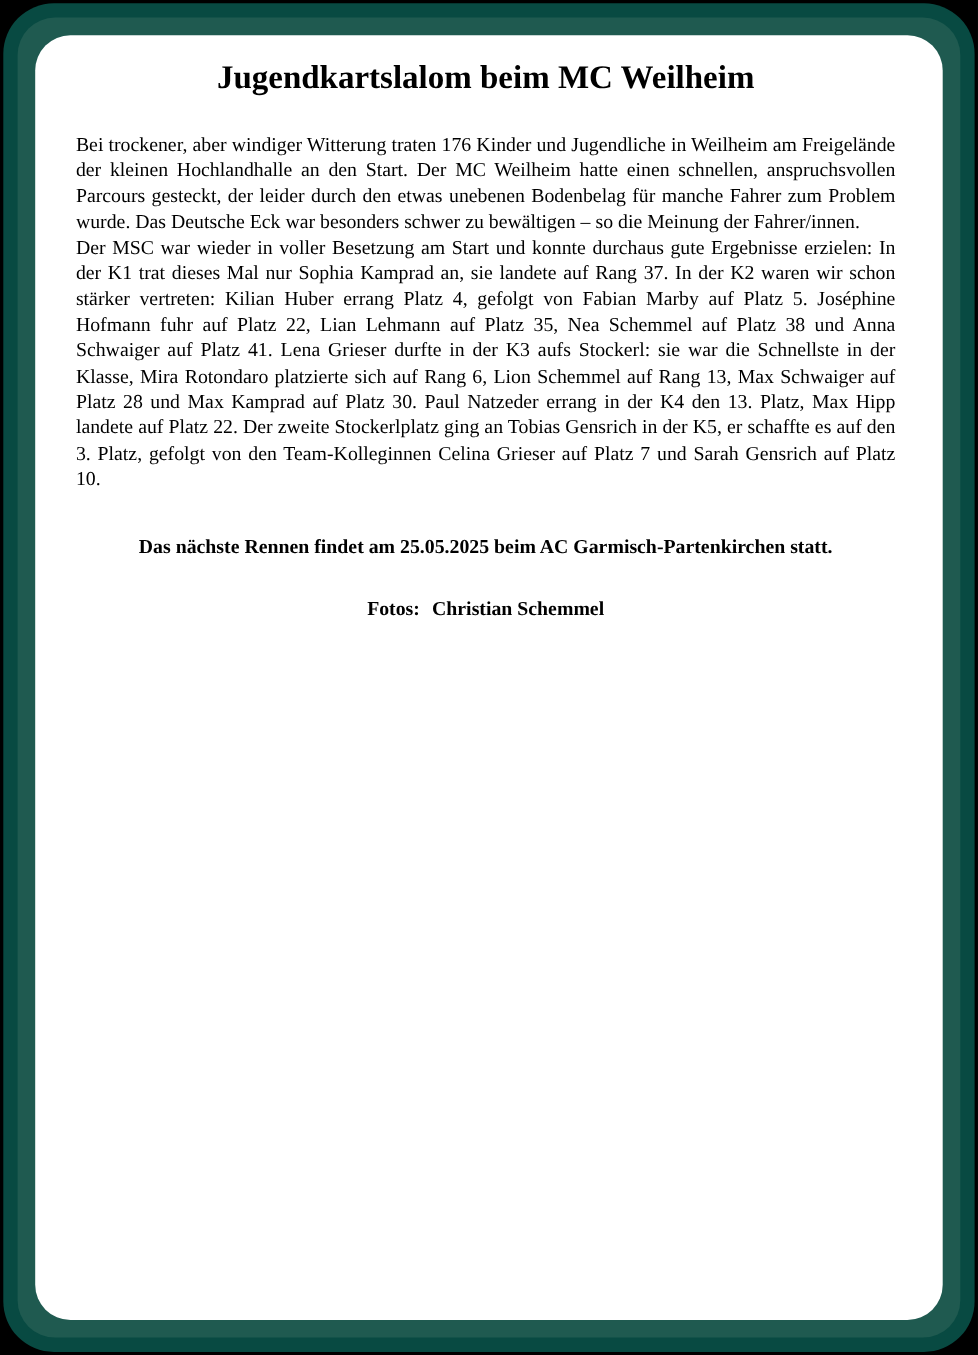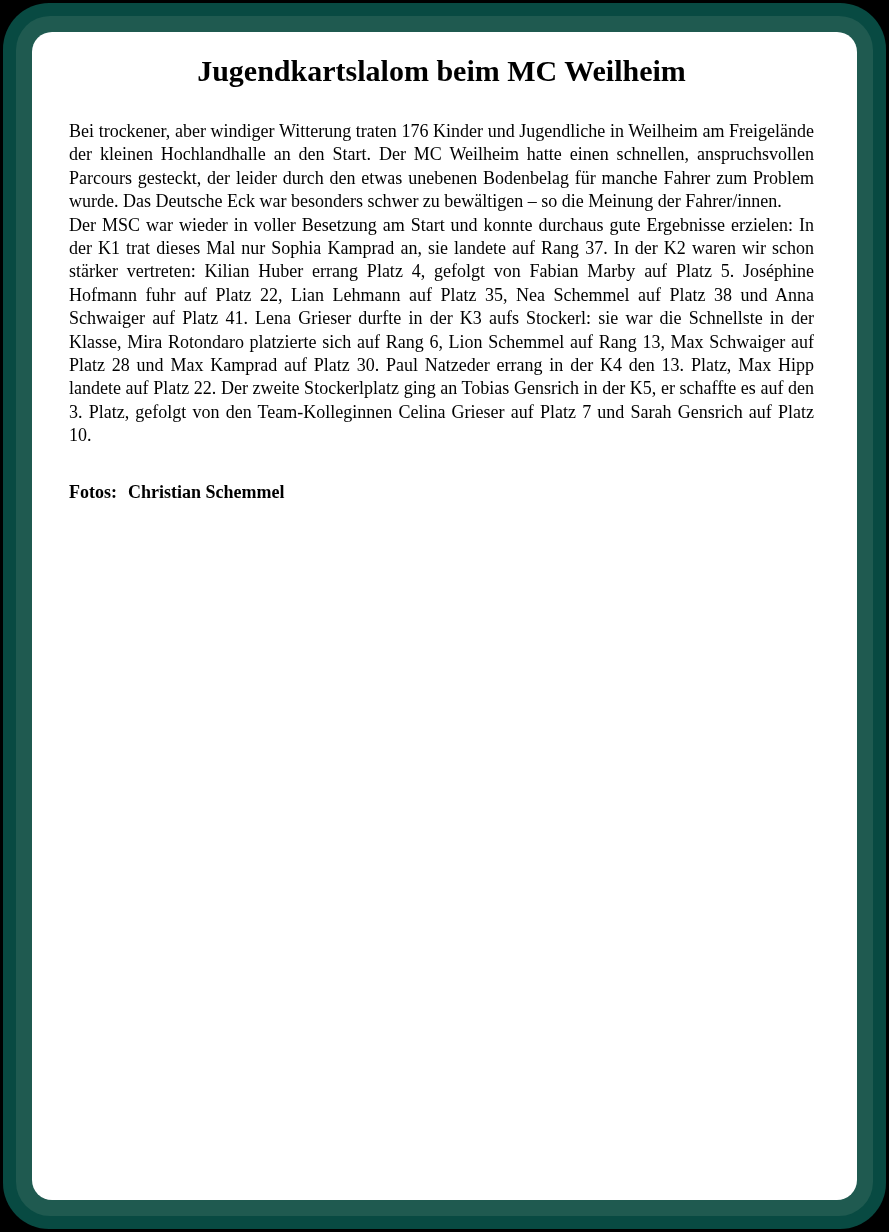--- a/index.html
+++ b/index.html
@@ -27,21 +27,21 @@
   .frame-inner {
     position: absolute;
     left: 13px; top: 13px; right: 13px; bottom: 13px;
     background: #1f5a50;
     border-radius: 34px;
   }
   .paper {
     position: absolute;
     left: 16px; top: 16px; right: 16px; bottom: 16px;
     background: #ffffff;
-    border-radius: 20px;
+    border-radius: 32px;
     box-sizing: border-box;
     padding: 21px 43px 0 37px;
     font-family: "Liberation Serif", "DejaVu Serif", serif;
     color: #000000;
     overflow: hidden;
   }
   .title {
     margin: 0;
     font-size: 30px;
     line-height: 36px;
@@ -77,21 +77,21 @@
     font-weight: bold;
     text-align: center;
   }
   .credits {
     margin-top: 33px;
   }
   .credit-line {
     font-size: 18px;
     line-height: 23.4px;
     font-weight: bold;
-    text-align: left;
+    text-align: center;
   }
   .credit-line + .credit-line {
     margin-top: 7px;
   }
   .credit-label {
     margin-right: 11px;
   }
 </style>
 </head>
 <body>
@@ -102,20 +102,21 @@
       <div class="paper">
 
         <h1 class="title">Jugendkartslalom beim MC Weilheim</h1>
 
 
         <div class="body-text">
           <p>Bei trockener, aber windiger Witterung traten 176 Kinder und Jugendliche in Weilheim am Freigelände der kleinen Hochlandhalle an den Start. Der MC Weilheim hatte einen schnellen, anspruchsvollen Parcours gesteckt, der leider durch den etwas unebenen Bodenbelag für manche Fahrer zum Problem wurde. Das Deutsche Eck war besonders schwer zu bewältigen – so die Meinung der Fahrer/innen.</p>
           <p>Der MSC war wieder in voller Besetzung am Start und konnte durchaus gute Ergebnisse erzielen: In der K1 trat dieses Mal nur Sophia Kamprad an, sie landete auf Rang 37. In der K2 waren wir schon stärker vertreten: Kilian Huber errang Platz 4, gefolgt von Fabian Marby auf Platz 5. Joséphine Hofmann fuhr auf Platz 22, Lian Lehmann auf Platz 35, Nea Schemmel auf Platz 38 und Anna Schwaiger auf Platz 41. Lena Grieser durfte in der K3 aufs Stockerl: sie war die Schnellste in der Klasse, Mira Rotondaro platzierte sich auf Rang 6, Lion Schemmel auf Rang 13, Max Schwaiger auf Platz 28 und Max Kamprad auf Platz 30. Paul Natzeder errang in der K4 den 13. Platz, Max Hipp landete auf Platz 22. Der zweite Stockerlplatz ging an Tobias Gensrich in der K5, er schaffte es auf den 3. Platz, gefolgt von den Team-Kolleginnen Celina Grieser auf Platz 7 und Sarah Gensrich auf Platz 10.</p>
         </div>
 
+        <div class="announcement">Das nächste Rennen findet am 25.05.2025 beim AC Garmisch-Partenkirchen statt.</div>
 
         <div class="credits">
           <div class="credit-line">
             <span class="credit-label">Fotos:</span><span>Christian Schemmel</span>
           </div>
         </div>
 
       </div>
     </div>
   </div>

